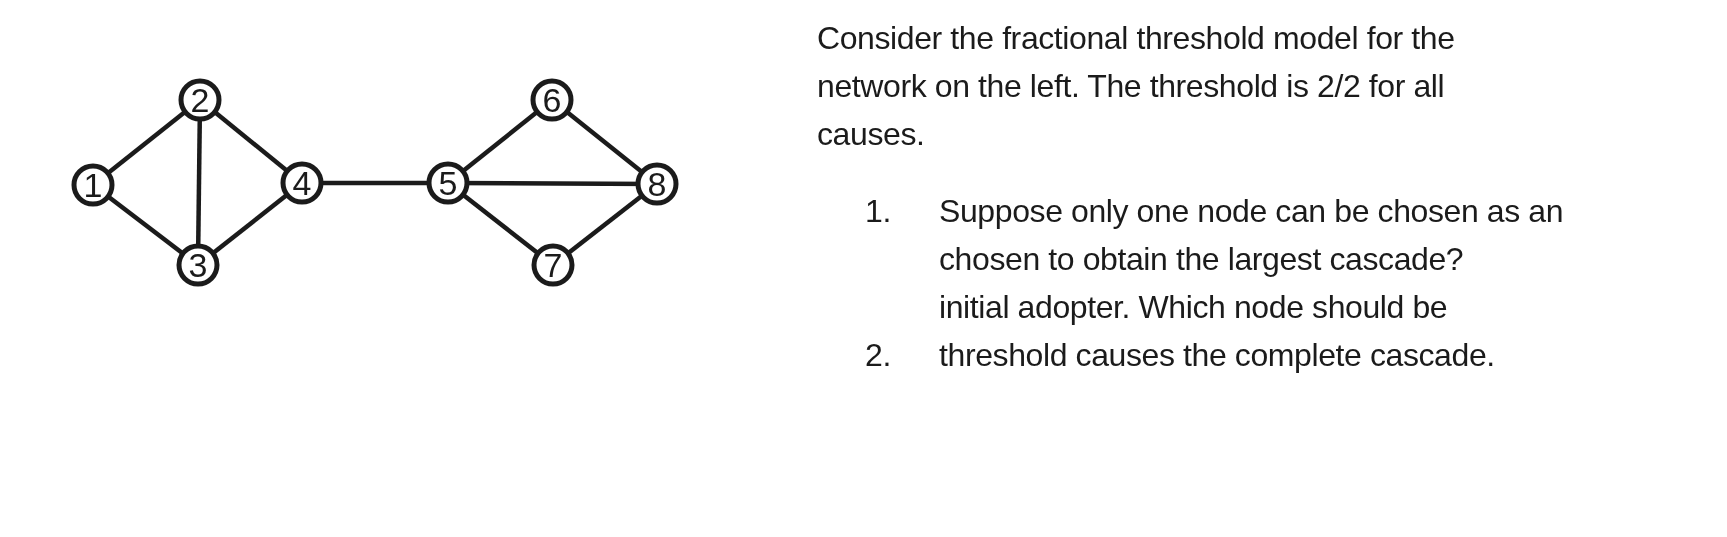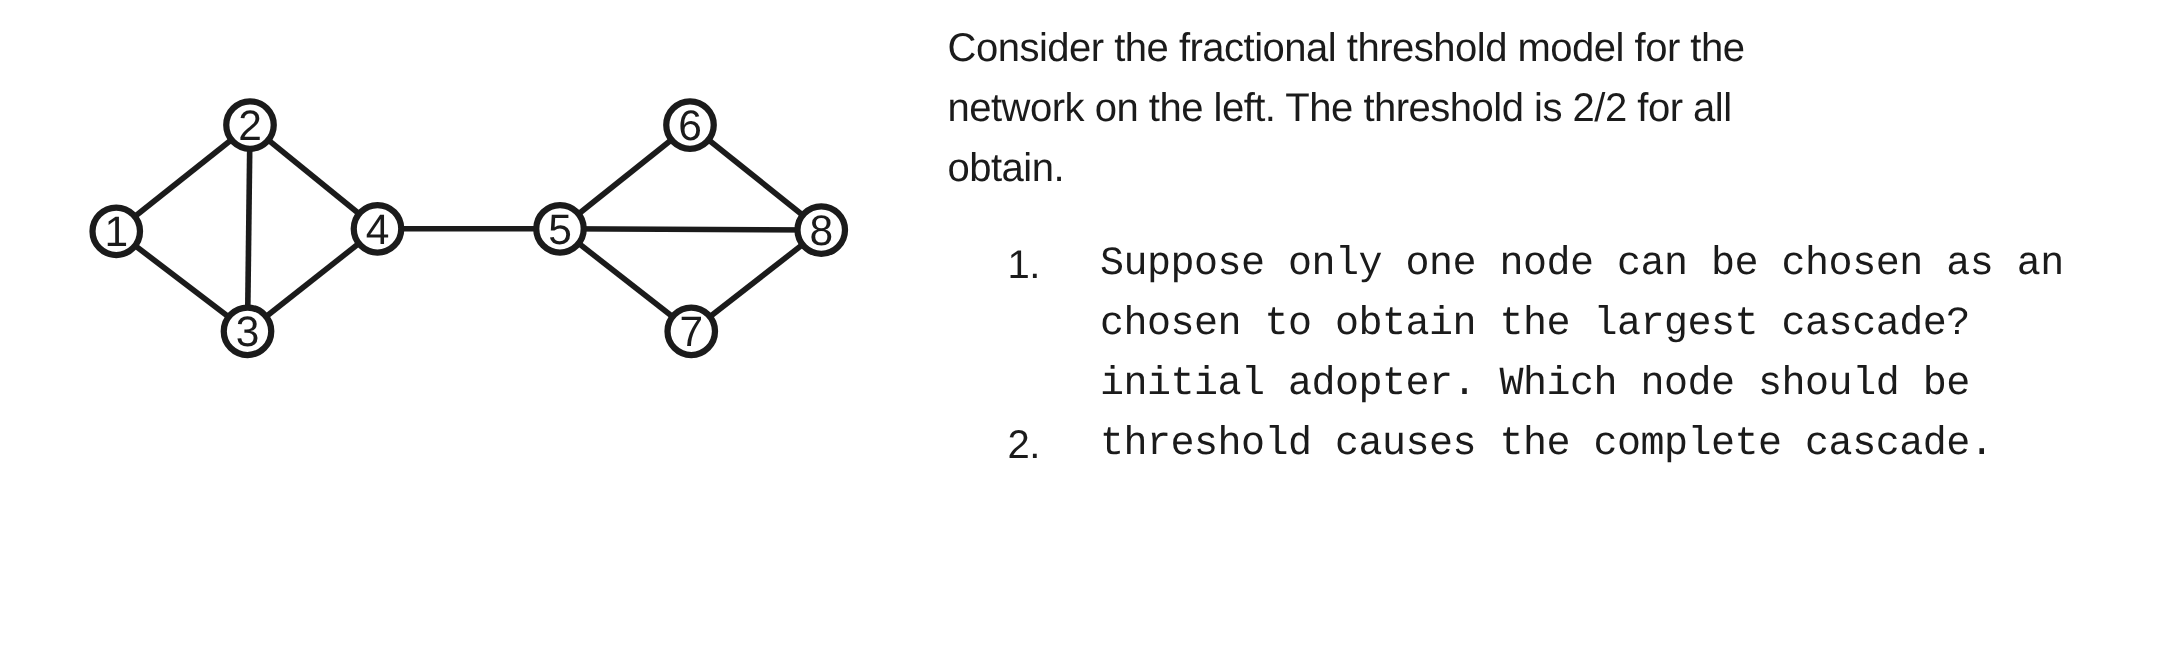--- a/index.html
+++ b/index.html
@@ -12,37 +12,37 @@
     font-family: "Liberation Sans", sans-serif;
     color: #1b1b1b;
   }
   #network {
     position: absolute;
     left: 0;
     top: 0;
   }
   .text-col {
     position: absolute;
-    left: 758px;
+    left: 817px;
     top: 14px;
     width: 810px;
     font-size: 32px;
     line-height: 48px;
     letter-spacing: -0.4px;
   }
   .intro .line { white-space: nowrap; }
   .q-list { margin-top: 29px; }
   .q-item { display: flex; align-items: flex-start; }
   .q-num {
     flex: 0 0 auto;
     width: 74px;
     margin-left: 48px;
   }
   .q-lines { flex: 1 1 auto; }
-  .q-lines .line { white-space: nowrap; font-family: Liberation Mono, monospace; }
+  .q-lines .line { white-space: nowrap; }
 </style>
 </head>
 <body>
 
 <div class="page">
 
   <svg id="network" width="730" height="360" viewBox="0 0 730 360">
       <line x1="93" y1="185" x2="200" y2="100" stroke="#1b1b1b" stroke-width="4.5"></line>
       <line x1="93" y1="185" x2="198" y2="265" stroke="#1b1b1b" stroke-width="4.5"></line>
       <line x1="200" y1="100" x2="198" y2="265" stroke="#1b1b1b" stroke-width="4.5"></line>
@@ -69,21 +69,21 @@
       <circle cx="553" cy="265" r="19" fill="#ffffff" stroke="#1b1b1b" stroke-width="5"></circle>
       <text x="553" y="277" text-anchor="middle" font-family="&quot;Liberation Sans&quot;, sans-serif" font-size="34" fill="#1b1b1b">7</text>
       <circle cx="657" cy="184" r="19" fill="#ffffff" stroke="#1b1b1b" stroke-width="5"></circle>
       <text x="657" y="196" text-anchor="middle" font-family="&quot;Liberation Sans&quot;, sans-serif" font-size="34" fill="#1b1b1b">8</text>
     </svg>
 
   <div class="text-col">
     <div class="intro">
       <div class="line">Consider the fractional threshold model for the</div>
       <div class="line">network on the left. The threshold is 2/2 for all</div>
-      <div class="line">obtain.</div>
+      <div class="line">causes.</div>
     </div>
 
     <div class="q-list">
 
       <div class="q-item">
         <span class="q-num">1.</span>
         <div class="q-lines">
           <div class="line">Suppose only one node can be chosen as an</div>
           <div class="line">chosen to obtain the largest cascade?</div>
           <div class="line">initial adopter. Which node should be</div>

